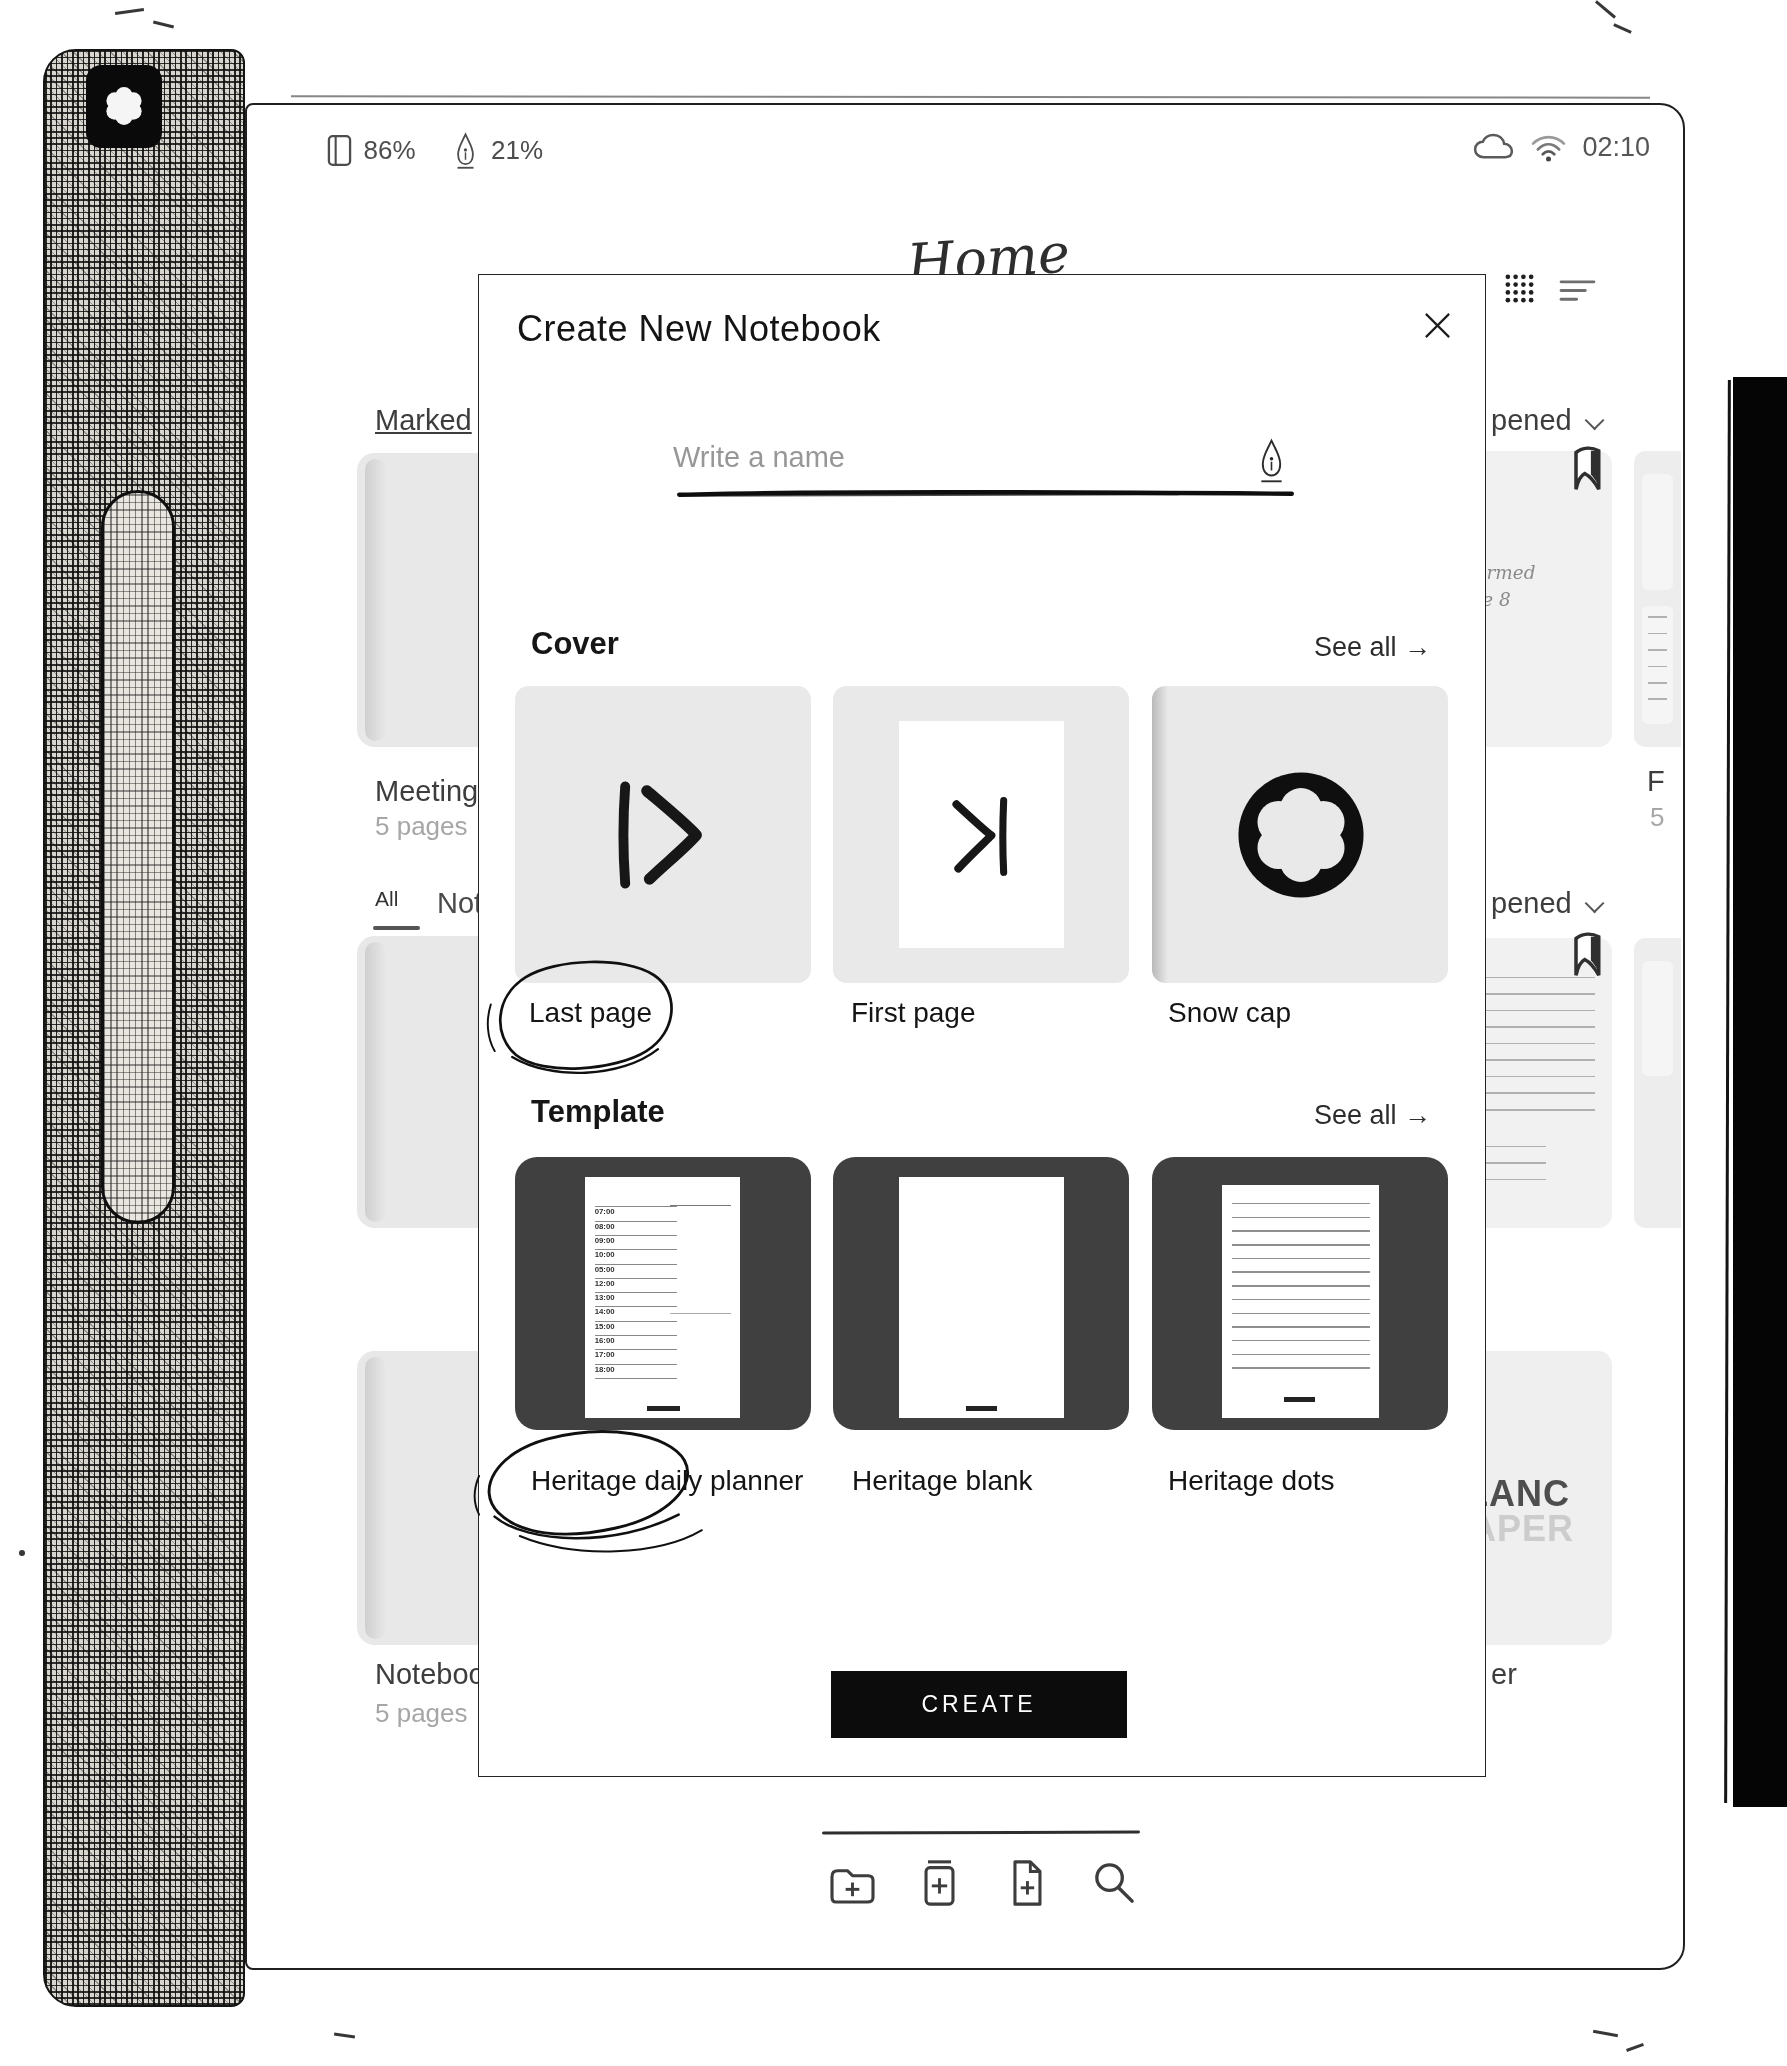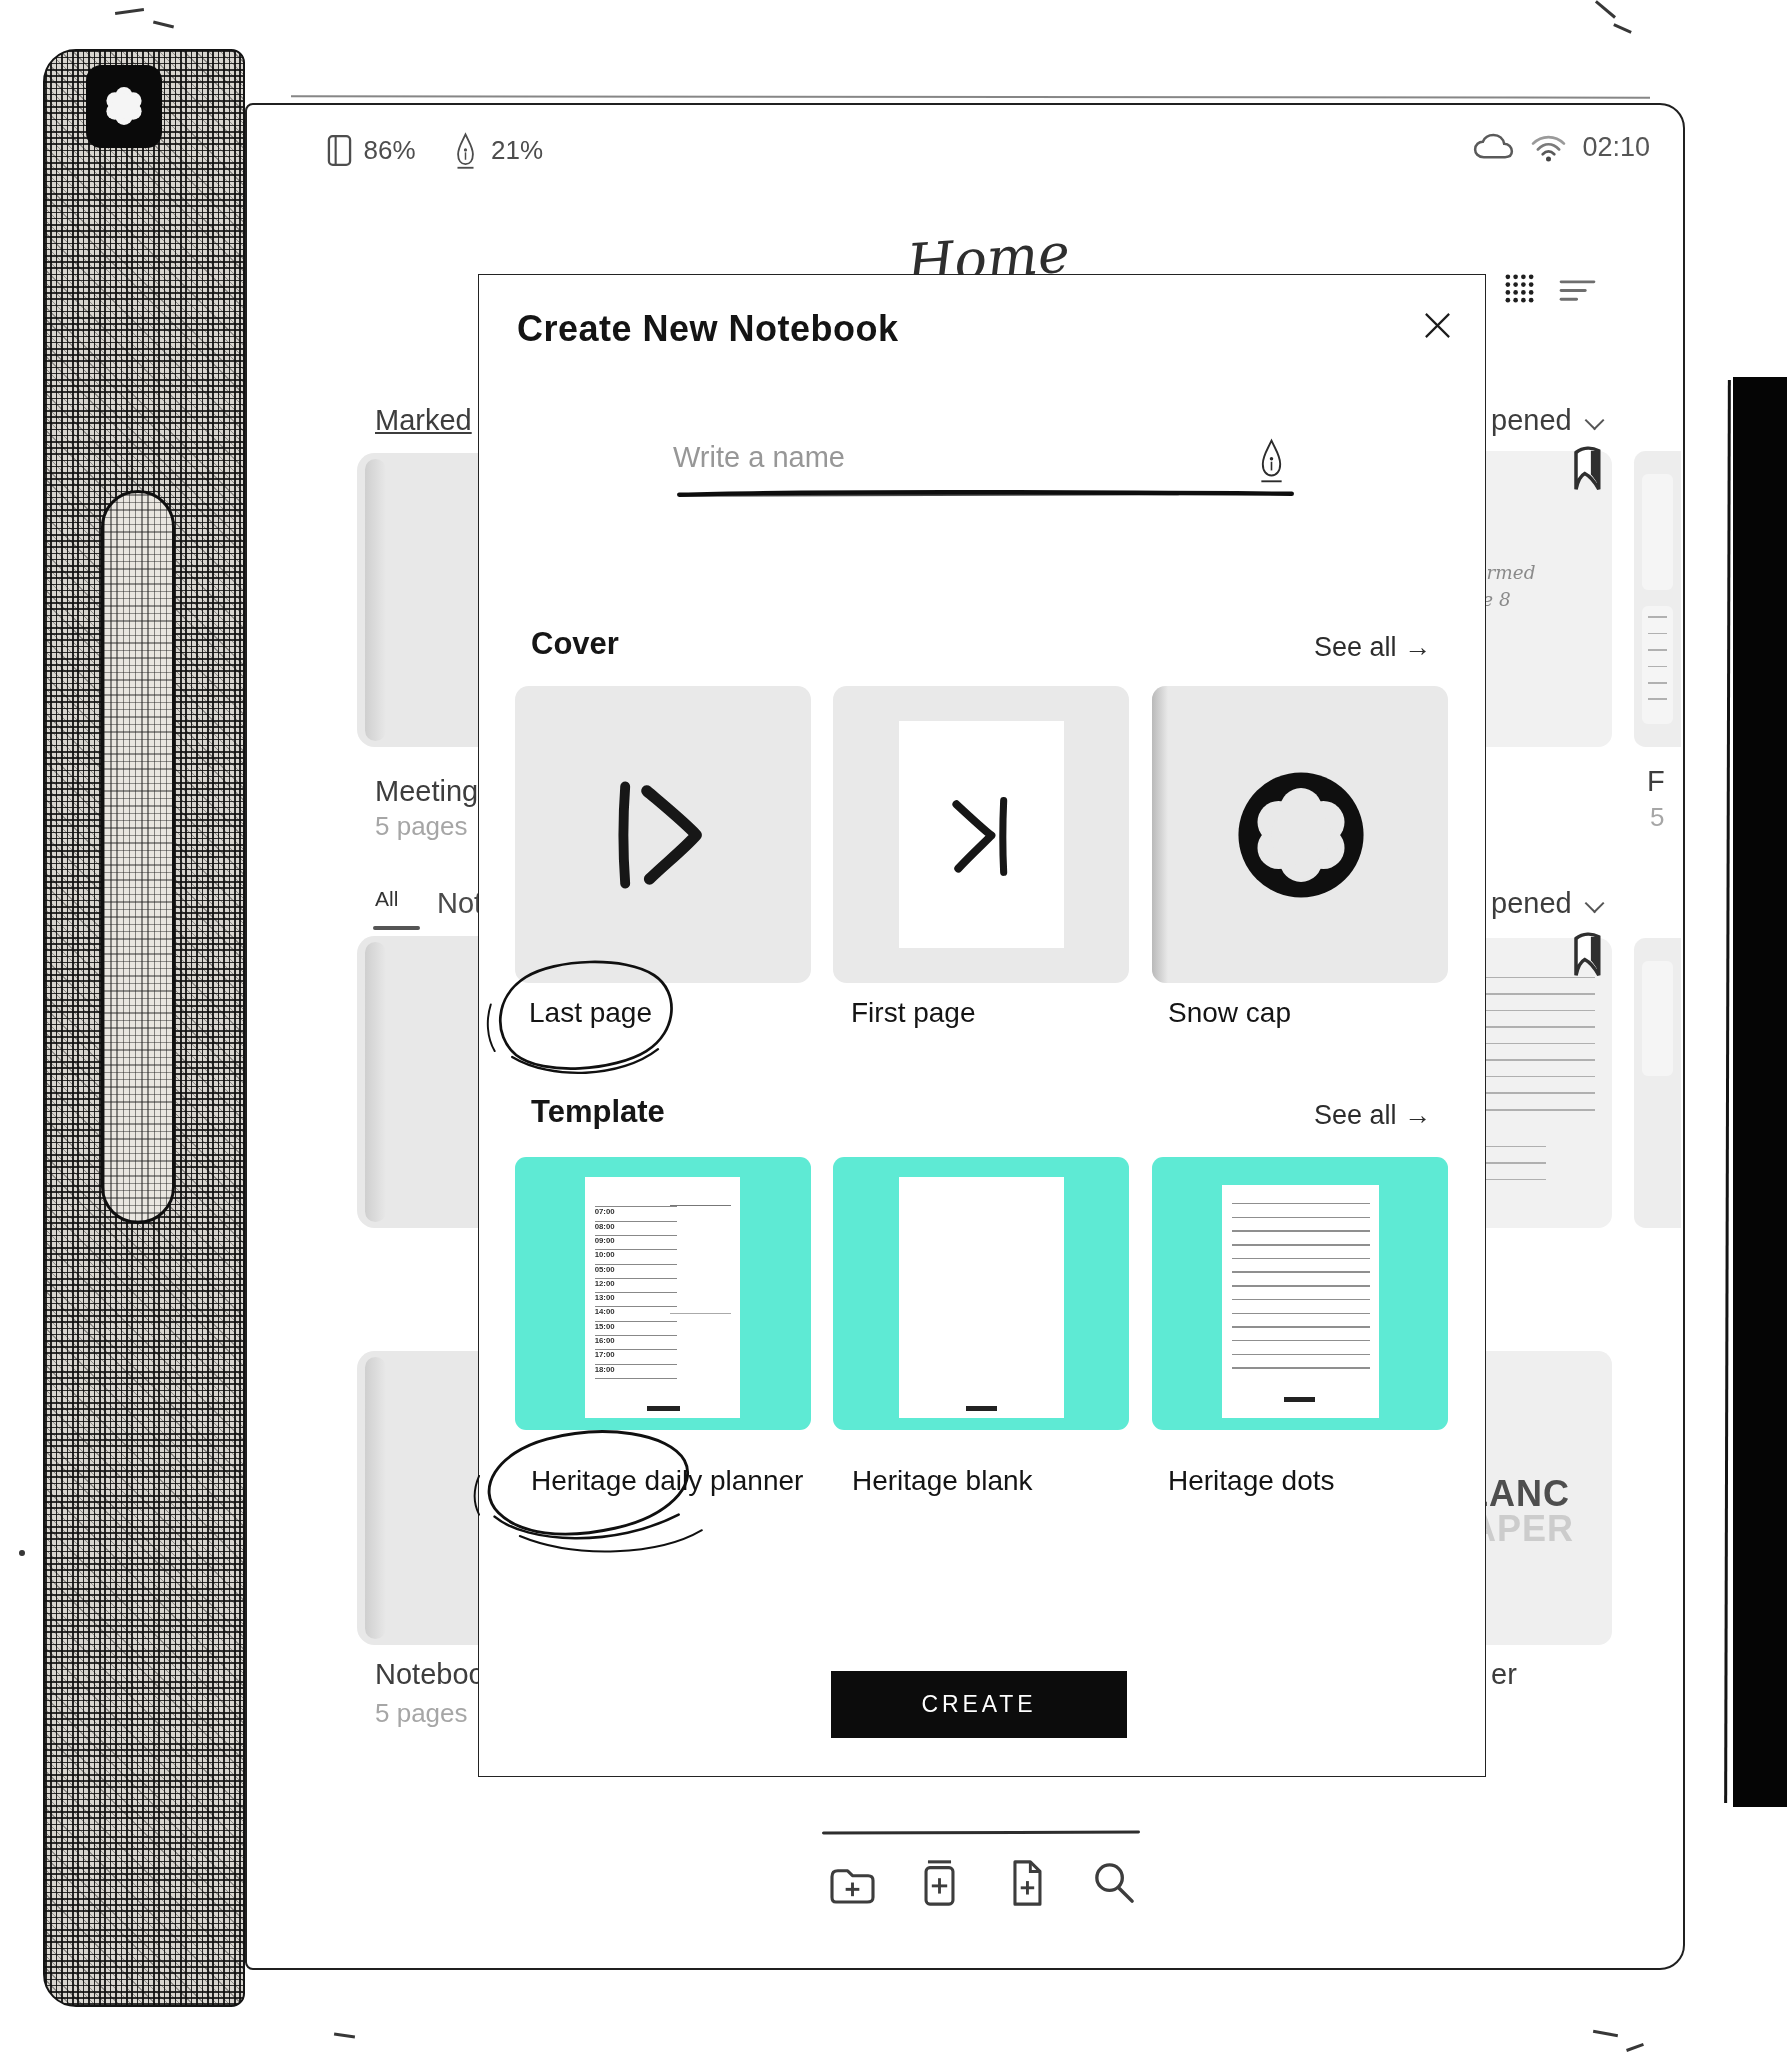--- a/index.html
+++ b/index.html
@@ -45,28 +45,28 @@
   .hand-line { position:absolute; font-family:"DejaVu Serif", serif; font-style:italic; color:#8a8a8a; white-space:nowrap; }
   .tiny-lines { position:absolute; background:repeating-linear-gradient(to bottom,#9a9a9a 0 1.5px, transparent 1.5px 16.5px); opacity:.75; }
   .side-strip { background:#ededed; border-radius:11.6px 0 0 11.6px; }
   .side-sub { position:absolute; background:#f5f5f5; border-radius:5.8px; }
   #home-script { left:660px; top:122px; font-family:"DejaVu Serif", serif; font-style:italic; font-size:54px; color:#2e2e2e; transform:rotate(-4deg); z-index:2; }
   .tab-underline { background:#555; height:3.9px; border-radius:1.9px; }
   .chev { display:inline-block; width:13.6px; height:13.6px; border-right:2.5px solid #555; border-bottom:2.5px solid #555; transform:rotate(45deg) translateY(-3.9px); margin-left:13.6px; }
 
   
   #dialog { left:478px; top:274px; width:1008px; height:1503px; background:#fff; border:1.9px solid #232323; z-index:10; }
-  #dlg-title { left:38px; top:33px; font-size:36px; font-weight:700; letter-spacing:0.5px; color:#141414; }
+  #dlg-title { left:38px; top:33px; font-size:36px; font-weight:400; letter-spacing:0.5px; color:#141414; }
   #dlg-close { left:937px; top:29px; width:43px; height:43px; display:flex; align-items:center; justify-content:center; cursor:pointer; }
   #name-input { left:194px; top:157px; width:543px; height:50px; border:none; outline:none; font-size:29px; color:#222; background:transparent; font-family:"Liberation Sans",sans-serif; }
   #name-input::placeholder { color:#979797; }
   .section-h { font-size:31px; font-weight:600; color:#161616; }
   .see-all { font-size:27px; color:#2c2c2c; cursor:pointer; }
   .opt-card { position:absolute; width:296px; height:297px; background:#e9e9e9; border-radius:13.6px; overflow:hidden; }
-  .tpl-card  { position:absolute; width:296px; height:273px; background:#5eead4; border-radius:11px; overflow:hidden; }
+  .tpl-card  { position:absolute; width:296px; height:273px; background:#404040; border-radius:22px; overflow:hidden; }
   .opt-label { position:absolute; font-size:28px; font-weight:500; color:#141414; white-space:nowrap; }
   .whitepage { position:absolute; background:#fff; }
   .pagedash { position:absolute; height:4.9px; background:#222; }
   .trow { height:14.3px; border-top:1.3px solid #888; font-size:7.8px; font-weight:600; color:#2e2e2e; line-height:1.15; padding-top:1px; }
   .annot { position:absolute; z-index:11; pointer-events:none; }
   #create-btn { left:352px; top:1396px; width:296px; height:67px; background:#0c0c0c; color:#fff; display:flex; align-items:center; justify-content:center;
                 font-size:23px; letter-spacing:3.9px; cursor:pointer; }
 
   
   #tb-divider { left:575px; top:1726px; width:318px; height:2.9px; background:#2e2e2e; transform:rotate(-.15deg); border-radius:1.9px; }

